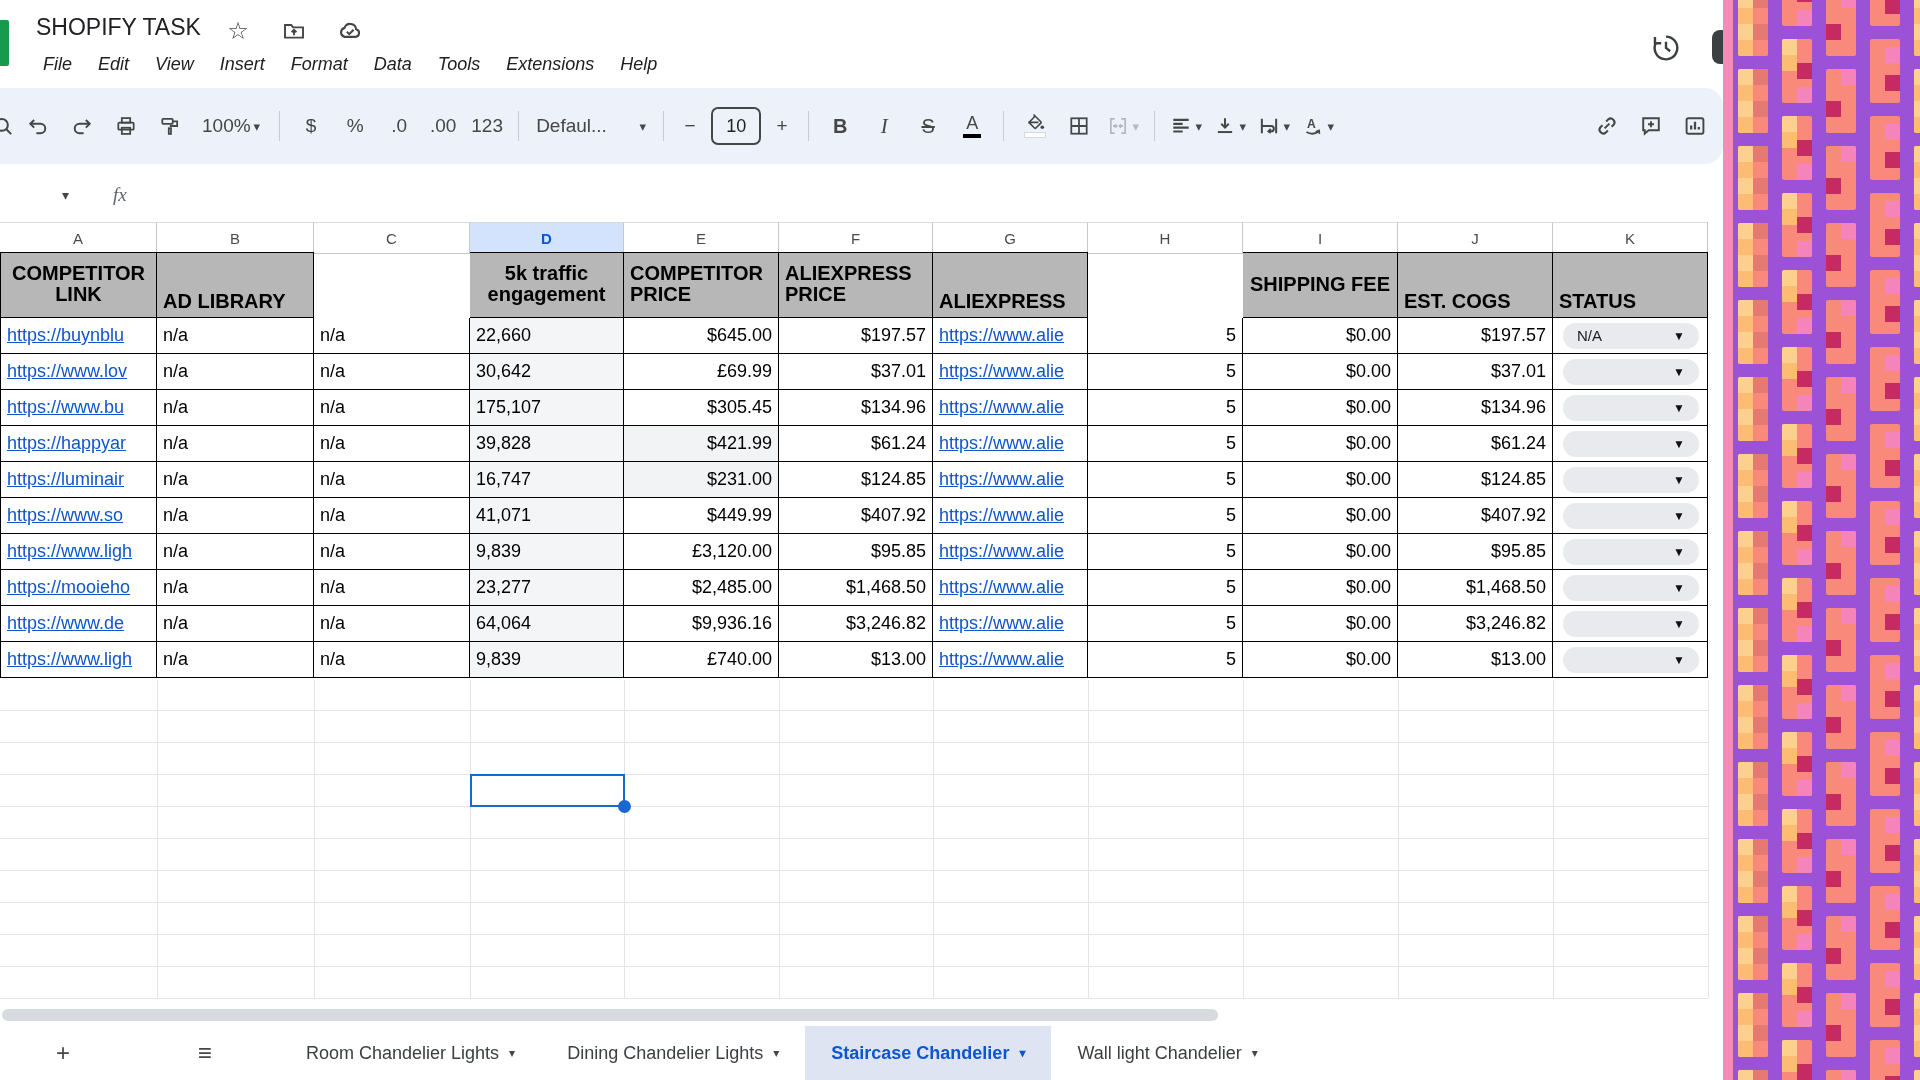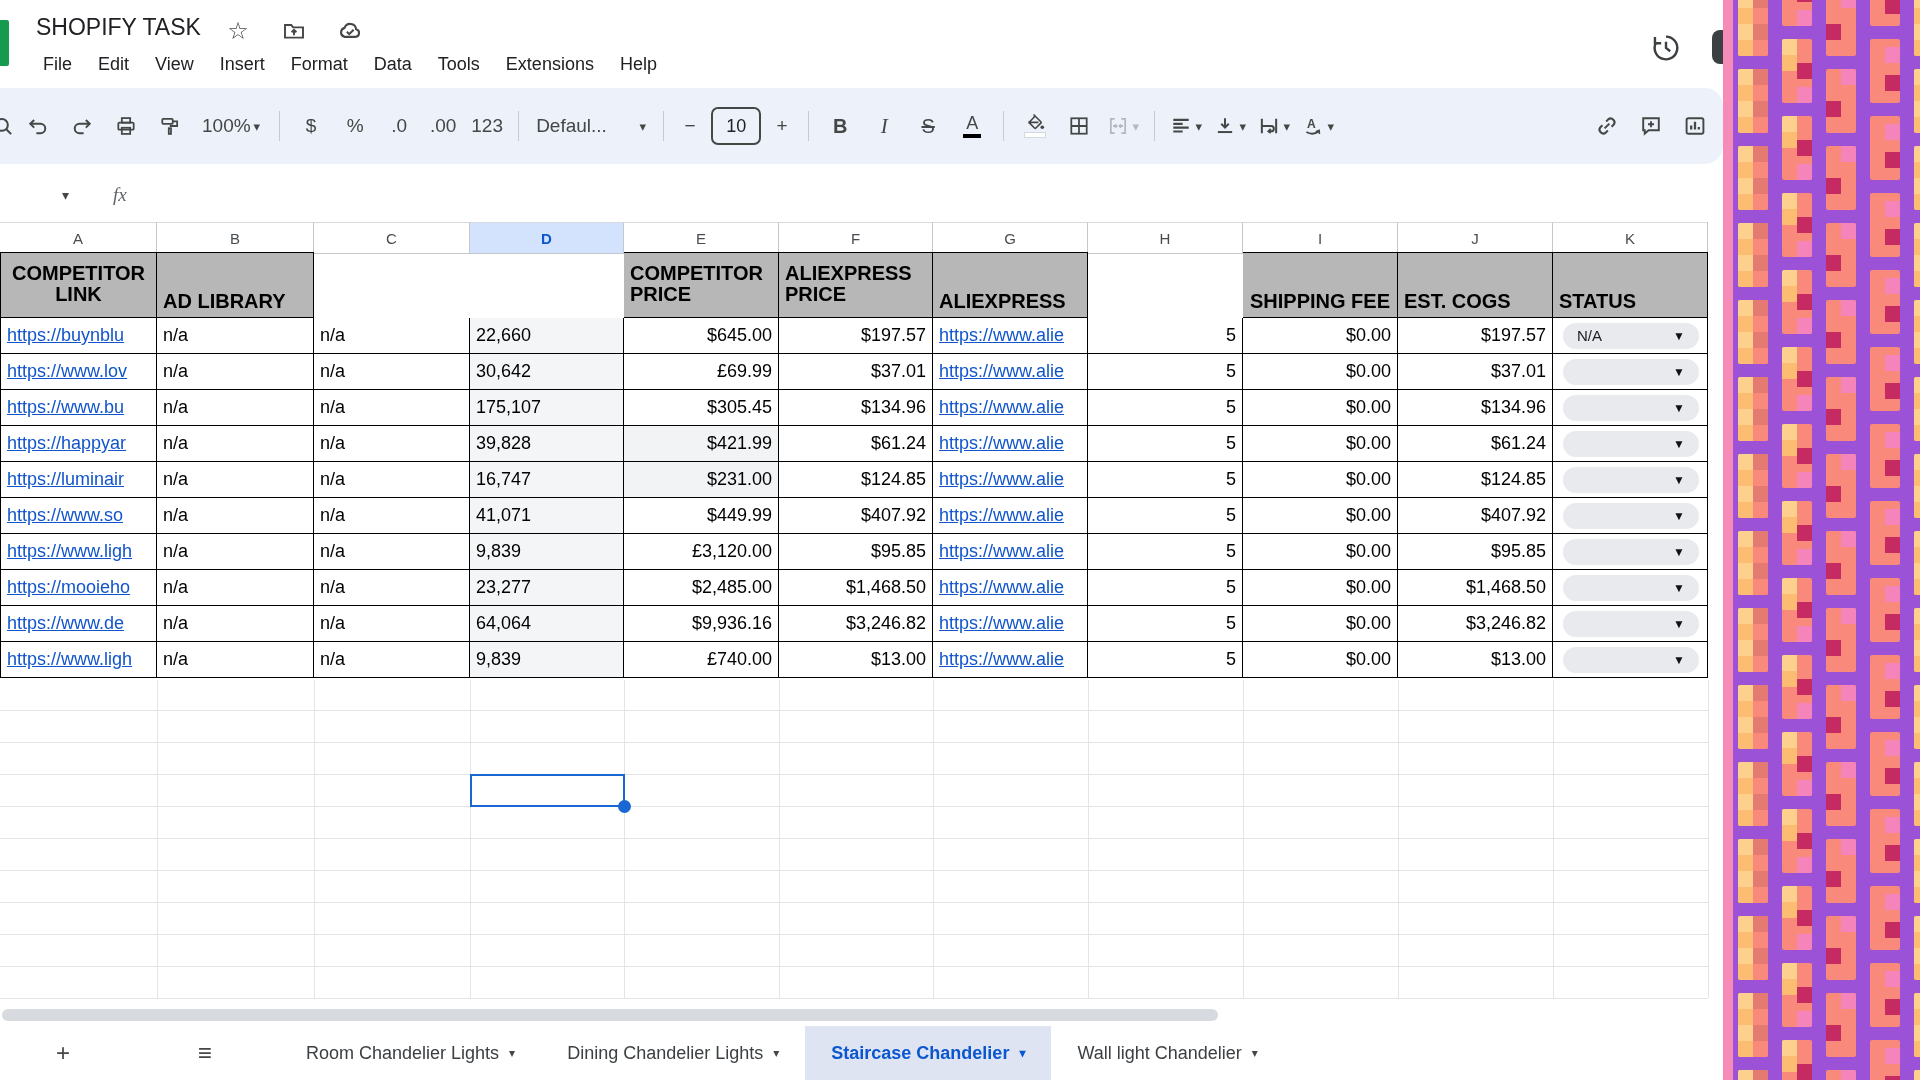--- a/index.html
+++ b/index.html
@@ -8,21 +8,21 @@
   .app{position:absolute;left:0;top:0;width:1723px;height:1080px;background:#fff;}
 
   
   .topbar{position:absolute;left:0;top:0;width:1723px;height:88px;background:#fff;}
   .logo-sliver{position:absolute;left:0;top:20px;width:9px;height:46px;background:#169b4e;border-radius:0 2px 2px 0;}
   .doc-title{position:absolute;left:36px;top:14px;font-size:23px;font-weight:500;color:#202124;white-space:nowrap;}
   .title-icons{position:absolute;left:225px;top:18px;display:flex;gap:30px;align-items:center;color:#444746;}
   .t-icon{width:26px;height:26px;display:flex;align-items:center;justify-content:center;}
   .star-glyph{font-size:24px;line-height:1;color:#444746;}
   .menubar{position:absolute;left:30px;top:50px;display:flex;font-size:18px;color:#202124;}
-  .menu-item{padding:4px 13px;border-radius:6px;cursor:default;}
+  .menu-item{padding:4px 13px;border-radius:6px;cursor:default;font-style:italic;}
   .history-btn{position:absolute;left:1644px;top:26px;width:44px;height:44px;display:flex;align-items:center;justify-content:center;}
   .dark-edge{position:absolute;left:1712px;top:30px;width:11px;height:34px;background:#3c4043;border-radius:8px 0 0 8px;}
 
   
   .toolbar{position:absolute;left:0;top:88px;width:1723px;height:76px;background:#edf2fa;
            border-radius:0 18px 18px 0;display:flex;align-items:center;color:#444746;}
   .tb{min-width:44px;height:44px;display:flex;align-items:center;justify-content:center;border-radius:6px;flex:none;}
   .tb svg{display:block;}
   .tb-txt{font-size:19px;font-weight:500;color:#444746;}
   .sep{width:1px;height:30px;background:#c6cbd4;margin:0 9px;flex:none;}
@@ -306,30 +306,33 @@
         <div class="col-letter" style="left: 1088px; width: 154px;">H</div>
         <div class="col-letter" style="left: 1243px; width: 154px;">I</div>
         <div class="col-letter" style="left: 1398px; width: 154px;">J</div>
         <div class="col-letter" style="left: 1553px; width: 154px;">K</div>
         <div class="hcell hc-c first brk" style="left: 0px; width: 157px;">
           <span>COMPETITOR LINK</span>
         </div>
         <div class="hcell hc-b hc-l" style="left: 157px; width: 157px;">
           <span>AD LIBRARY</span>
         </div>
+        <div class="hcell hc-c" style="left: 470px; width: 154px;">
+          <span>5k traffic engagement</span>
+        </div>
         <div class="hcell hc-c hc-l brk brk" style="left: 624px; width: 155px;">
           <span>COMPETITOR PRICE</span>
         </div>
         <div class="hcell hc-c hc-l" style="left: 779px; width: 154px;">
           <span>ALIEXPRESS PRICE</span>
         </div>
         <div class="hcell hc-b hc-l" style="left: 933px; width: 155px;">
           <span>ALIEXPRESS</span>
         </div>
-        <div class="hcell hc-c" style="left: 1243px; width: 155px; justify-content: flex-end;">
+        <div class="hcell hc-c" style="left: 1243px; width: 155px;">
           <span>SHIPPING FEE</span>
         </div>
         <div class="hcell hc-b" style="left: 1398px; width: 155px;">
           <span>EST. COGS</span>
         </div>
         <div class="hcell hc-b" style="left: 1553px; width: 155px;">
           <span>STATUS</span>
         </div>
         <div class="dcell first d-left" style="left: 0px; width: 157px; top: 96px;"><span class="cell-link">https://buynblu</span></div>
         <div class="dcell d-left" style="left: 157px; width: 157px; top: 96px;">n/a</div>

